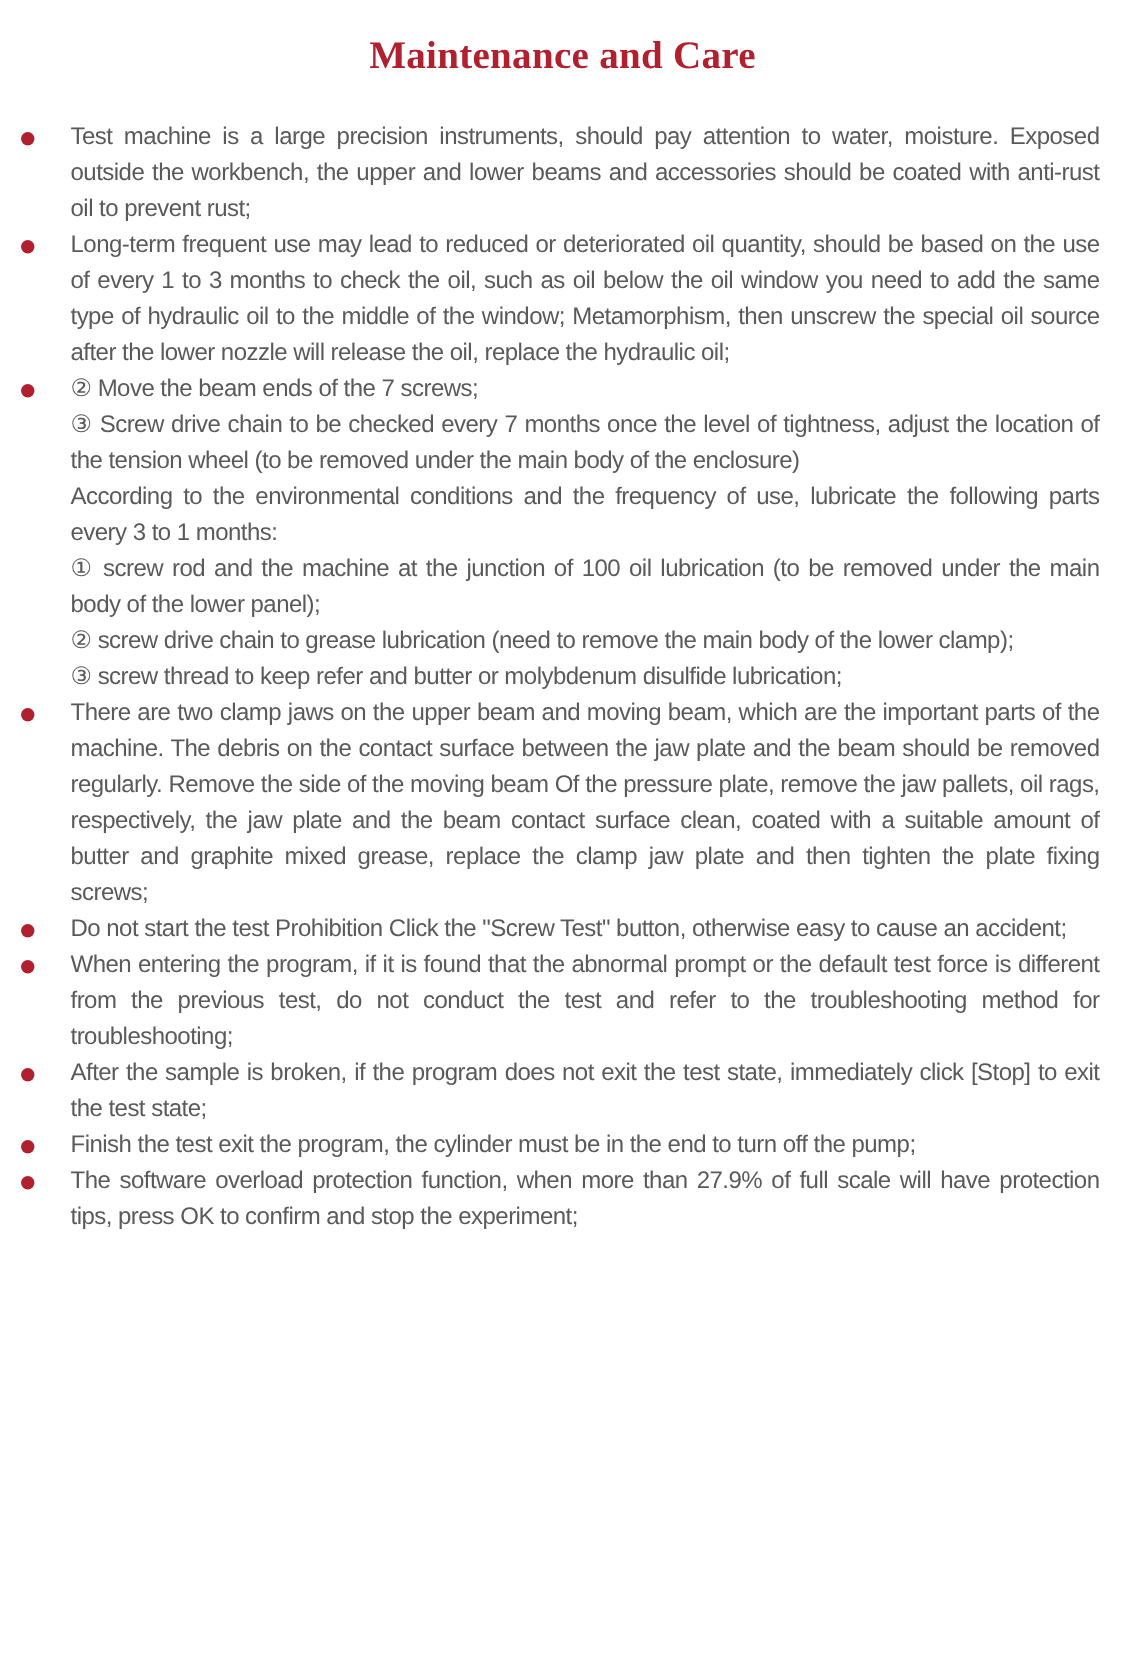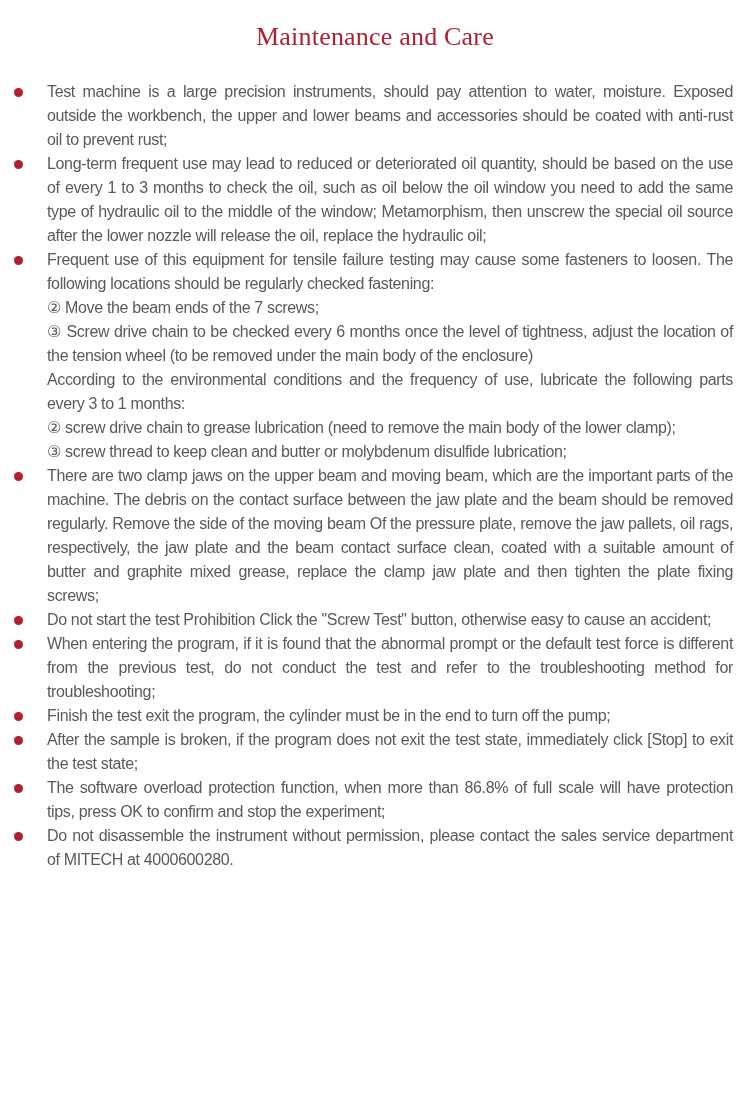--- a/index.html
+++ b/index.html
@@ -20,21 +20,21 @@
   }
   .page {
     width: 750px;
     height: 1104px;
     background: #ffffff;
   }
   h1.title {
     margin: 20px 0 26px 0;
     text-align: center;
     font-family: "Liberation Serif", serif;
-    font-weight: normal;
+    font-weight: bold;
     font-size: 26px;
     line-height: 34px;
     color: var(--accent);
     letter-spacing: 0.2px;
   }
   .list {
     margin: 0 17px 0 14px; 
   }
   .item {
     display: flex;
@@ -76,26 +76,26 @@
       </div>
       <div class="item">
         <span class="bullet"></span>
         <div class="content">
           <p>Long-term frequent use may lead to reduced or deteriorated oil quantity, should be based on the use of every 1 to 3 months to check the oil, such as oil below the oil window you need to add the same type of hydraulic oil to the middle of the window; Metamorphism, then unscrew the special oil source after the lower nozzle will release the oil, replace the hydraulic oil;</p>
         </div>
       </div>
       <div class="item">
         <span class="bullet"></span>
         <div class="content">
-          <p>Frequent use of this equipment for tensile failure testing may cause some fasteners to loosen. The following locations should be regularly checked fastening:</p>
           <p>② Move the beam ends of the 7 screws;</p>
-          <p>③ Screw drive chain to be checked every 6 months once the level of tightness, adjust the location of the tension wheel (to be removed under the main body of the enclosure)</p>
+          <p>③ Screw drive chain to be checked every 7 months once the level of tightness, adjust the location of the tension wheel (to be removed under the main body of the enclosure)</p>
           <p>According to the environmental conditions and the frequency of use, lubricate the following parts every 3 to 1 months:</p>
+          <p>① screw rod and the machine at the junction of 100 oil lubrication (to be removed under the main body of the lower panel);</p>
           <p>② screw drive chain to grease lubrication (need to remove the main body of the lower clamp);</p>
-          <p>③ screw thread to keep clean and butter or molybdenum disulfide lubrication;</p>
+          <p>③ screw thread to keep refer and butter or molybdenum disulfide lubrication;</p>
         </div>
       </div>
       <div class="item">
         <span class="bullet"></span>
         <div class="content">
           <p>There are two clamp jaws on the upper beam and moving beam, which are the important parts of the machine. The debris on the contact surface between the jaw plate and the beam should be removed regularly. Remove the side of the moving beam Of the pressure plate, remove the jaw pallets, oil rags, respectively, the jaw plate and the beam contact surface clean, coated with a suitable amount of butter and graphite mixed grease, replace the clamp jaw plate and then tighten the plate fixing screws;</p>
         </div>
       </div>
       <div class="item">
         <span class="bullet"></span>
@@ -105,35 +105,29 @@
       </div>
       <div class="item">
         <span class="bullet"></span>
         <div class="content">
           <p>When entering the program, if it is found that the abnormal prompt or the default test force is different from the previous test, do not conduct the test and refer to the troubleshooting method for troubleshooting;</p>
         </div>
       </div>
       <div class="item">
         <span class="bullet"></span>
         <div class="content">
+          <p>After the sample is broken, if the program does not exit the test state, immediately click [Stop] to exit the test state;</p>
+        </div>
+      </div>
+      <div class="item">
+        <span class="bullet"></span>
+        <div class="content">
           <p>Finish the test exit the program, the cylinder must be in the end to turn off the pump;</p>
         </div>
       </div>
       <div class="item">
         <span class="bullet"></span>
         <div class="content">
-          <p>After the sample is broken, if the program does not exit the test state, immediately click [Stop] to exit the test state;</p>
-        </div>
-      </div>
-      <div class="item">
-        <span class="bullet"></span>
-        <div class="content">
-          <p>The software overload protection function, when more than 86.8% of full scale will have protection tips, press OK to confirm and stop the experiment;</p>
-        </div>
-      </div>
-      <div class="item">
-        <span class="bullet"></span>
-        <div class="content">
-          <p>Do not disassemble the instrument without permission, please contact the sales service department of MITECH at 4000600280.</p>
+          <p>The software overload protection function, when more than 27.9% of full scale will have protection tips, press OK to confirm and stop the experiment;</p>
         </div>
       </div>
     </div>
 </div>
 
 </body></html>

